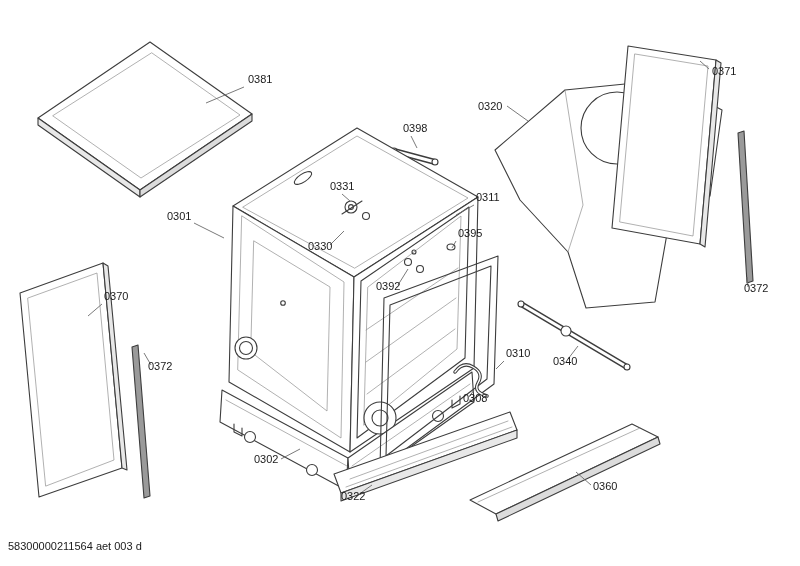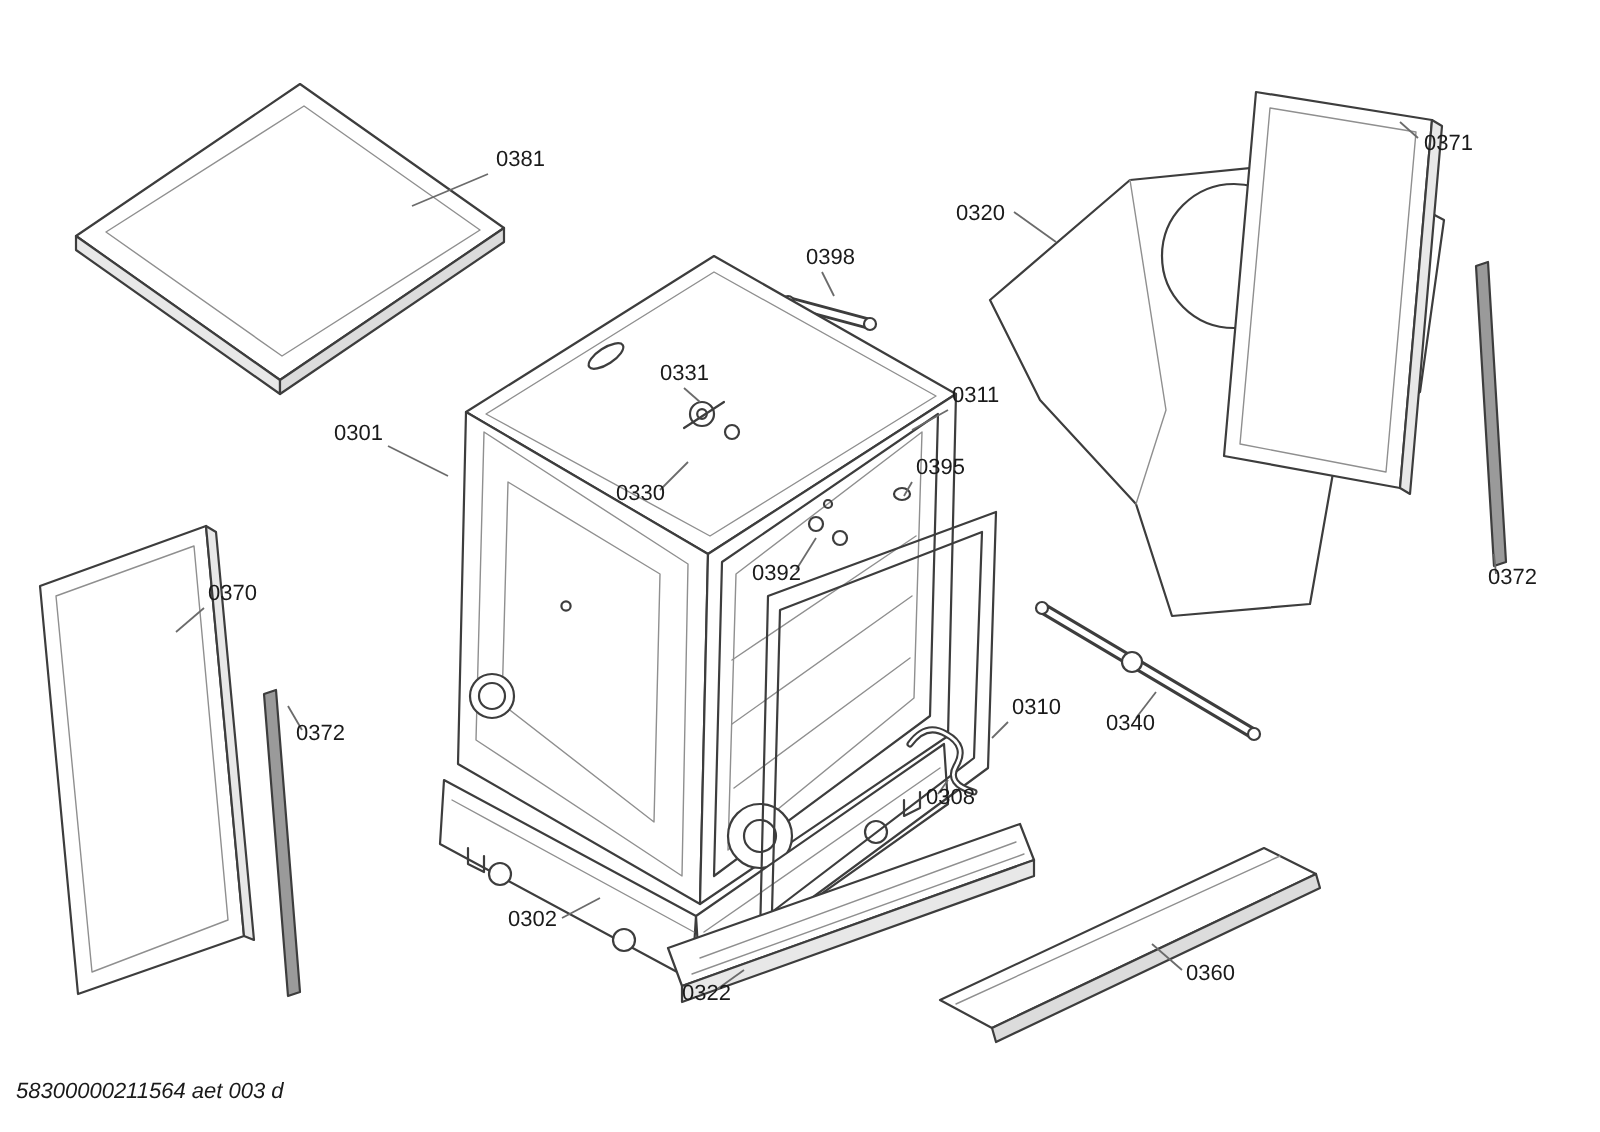--- a/index.html
+++ b/index.html
@@ -15,21 +15,20 @@
     font-family:"Liberation Sans",sans-serif;
     font-size:11px;
     fill:#1a1a1a;
     cursor:pointer;
   }
   .leader{stroke:#6b6b6b;stroke-width:0.9;fill:none;}
   #footer-text{
     position:absolute;left:8px;top:540px;
     font-size:11px;color:#1a1a1a;
     font-family:"Liberation Sans",sans-serif;
-    font-style:italic;
   }
 </style>
 </head>
 <body>
 
 <div id="canvas">
 
   <svg id="diagram-svg" width="800" height="566" viewBox="0 0 800 566">
     <g stroke="#3d3d3d" stroke-width="1.1" fill="none" stroke-linejoin="round" stroke-linecap="round">
 

